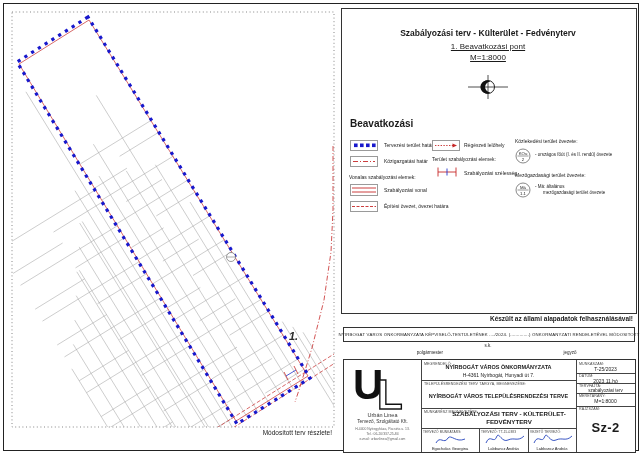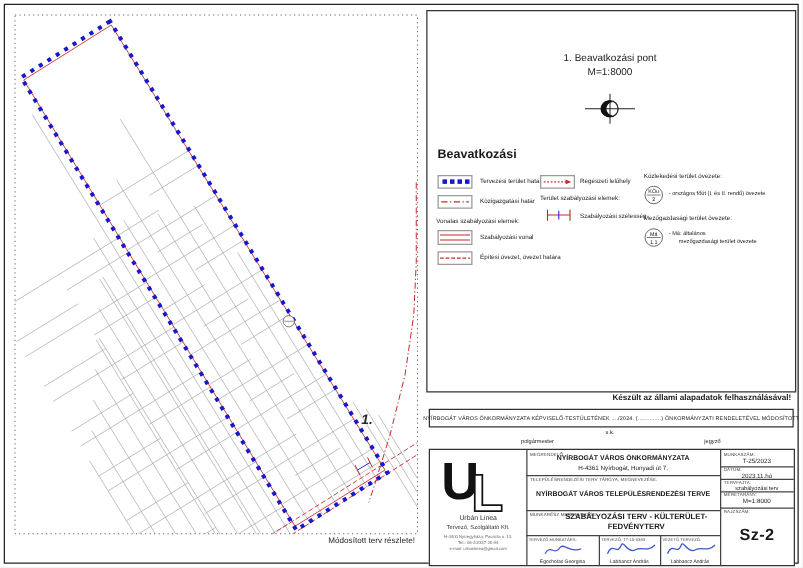--- a/index.html
+++ b/index.html
@@ -6,21 +6,21 @@
   .sheet{position:relative;width:642px;height:454px;background:#fff;overflow:hidden;
          font-family:"Liberation Sans",sans-serif;color:#1a1a1a;}
   .frame{position:absolute;left:3px;top:3px;width:634px;height:446px;border:1.5px solid #222;}
   .abs{position:absolute;}
   .ctr{text-align:center;}
   .nw{white-space:nowrap;}
   
   .panel{position:absolute;left:341px;top:8px;width:294px;height:304px;border:1px solid #333;background:#fff;}
   .t1{font-size:9.5px;font-weight:bold;letter-spacing:.2px;}
   .t2{font-size:8.5px;font-weight:bold;}
-  .t3{font-size:8px;}
+  .t3{font-size:8px;text-decoration:underline;}
   .lg-title{font-size:10px;font-weight:bold;}
   .lg-head{font-size:5px;color:#222;}
   .lg-lab{font-size:5px;color:#222;}
   .lg-desc{font-size:4.5px;color:#222;}
   .sw{position:absolute;border:.5px solid #9a9a9a;background:#fff;}
   
   .statement{font-size:6.5px;font-weight:bold;text-align:right;}
   .modbar{position:absolute;left:343px;top:327px;width:290px;height:13px;border:1px solid #333;
           display:flex;align-items:center;justify-content:center;}
   .modbar div{font-size:4.3px;letter-spacing:.15px;white-space:nowrap;color:#222;}
@@ -137,20 +137,21 @@
         <circle cx="231" cy="257" r="4.5" fill="#fff" stroke="#555" stroke-width="0.6"></circle>
         <line x1="227" y1="257" x2="235" y2="257" stroke="#555" stroke-width="0.5"></line>
       </g>
     </g>
   </svg>
   <div class="abs" style="left:289px;top:330px;font-size:11px;font-weight:bold;font-style:italic;color:#2a2a2a;">1.</div>
   <div class="abs" style="left:180px;top:429px;width:152px;text-align:right;font-size:6.5px;color:#222;">Módosított terv részlete!</div>
 
   <div class="panel"></div>
 
+  <div class="abs ctr t2" style="left:341px;top:28px;width:294px;">Szabályozási terv - Külterület - Fedvényterv</div>
   <div class="abs ctr t3" style="left:341px;top:42px;width:294px;">1. Beavatkozási pont</div>
   <div class="abs ctr t3" style="left:341px;top:53px;width:294px;">M=1:8000</div>
 
   <svg class="abs" style="left:466px;top:74px;" width="44" height="26" viewBox="0 0 44 26">
     <line x1="2" y1="13" x2="42" y2="13" stroke="#222" stroke-width="0.8"></line>
     <line x1="22" y1="1" x2="22" y2="25" stroke="#222" stroke-width="0.8"></line>
     <circle cx="22" cy="13" r="6.5" fill="none" stroke="#222" stroke-width="1"></circle>
     <path d="M24.5,7.6 A6.5,6.5 0 1 0 24.5,18.4 A4,4 0 1 1 24.5,7.6 Z" fill="#111"></path>
   </svg>
 

